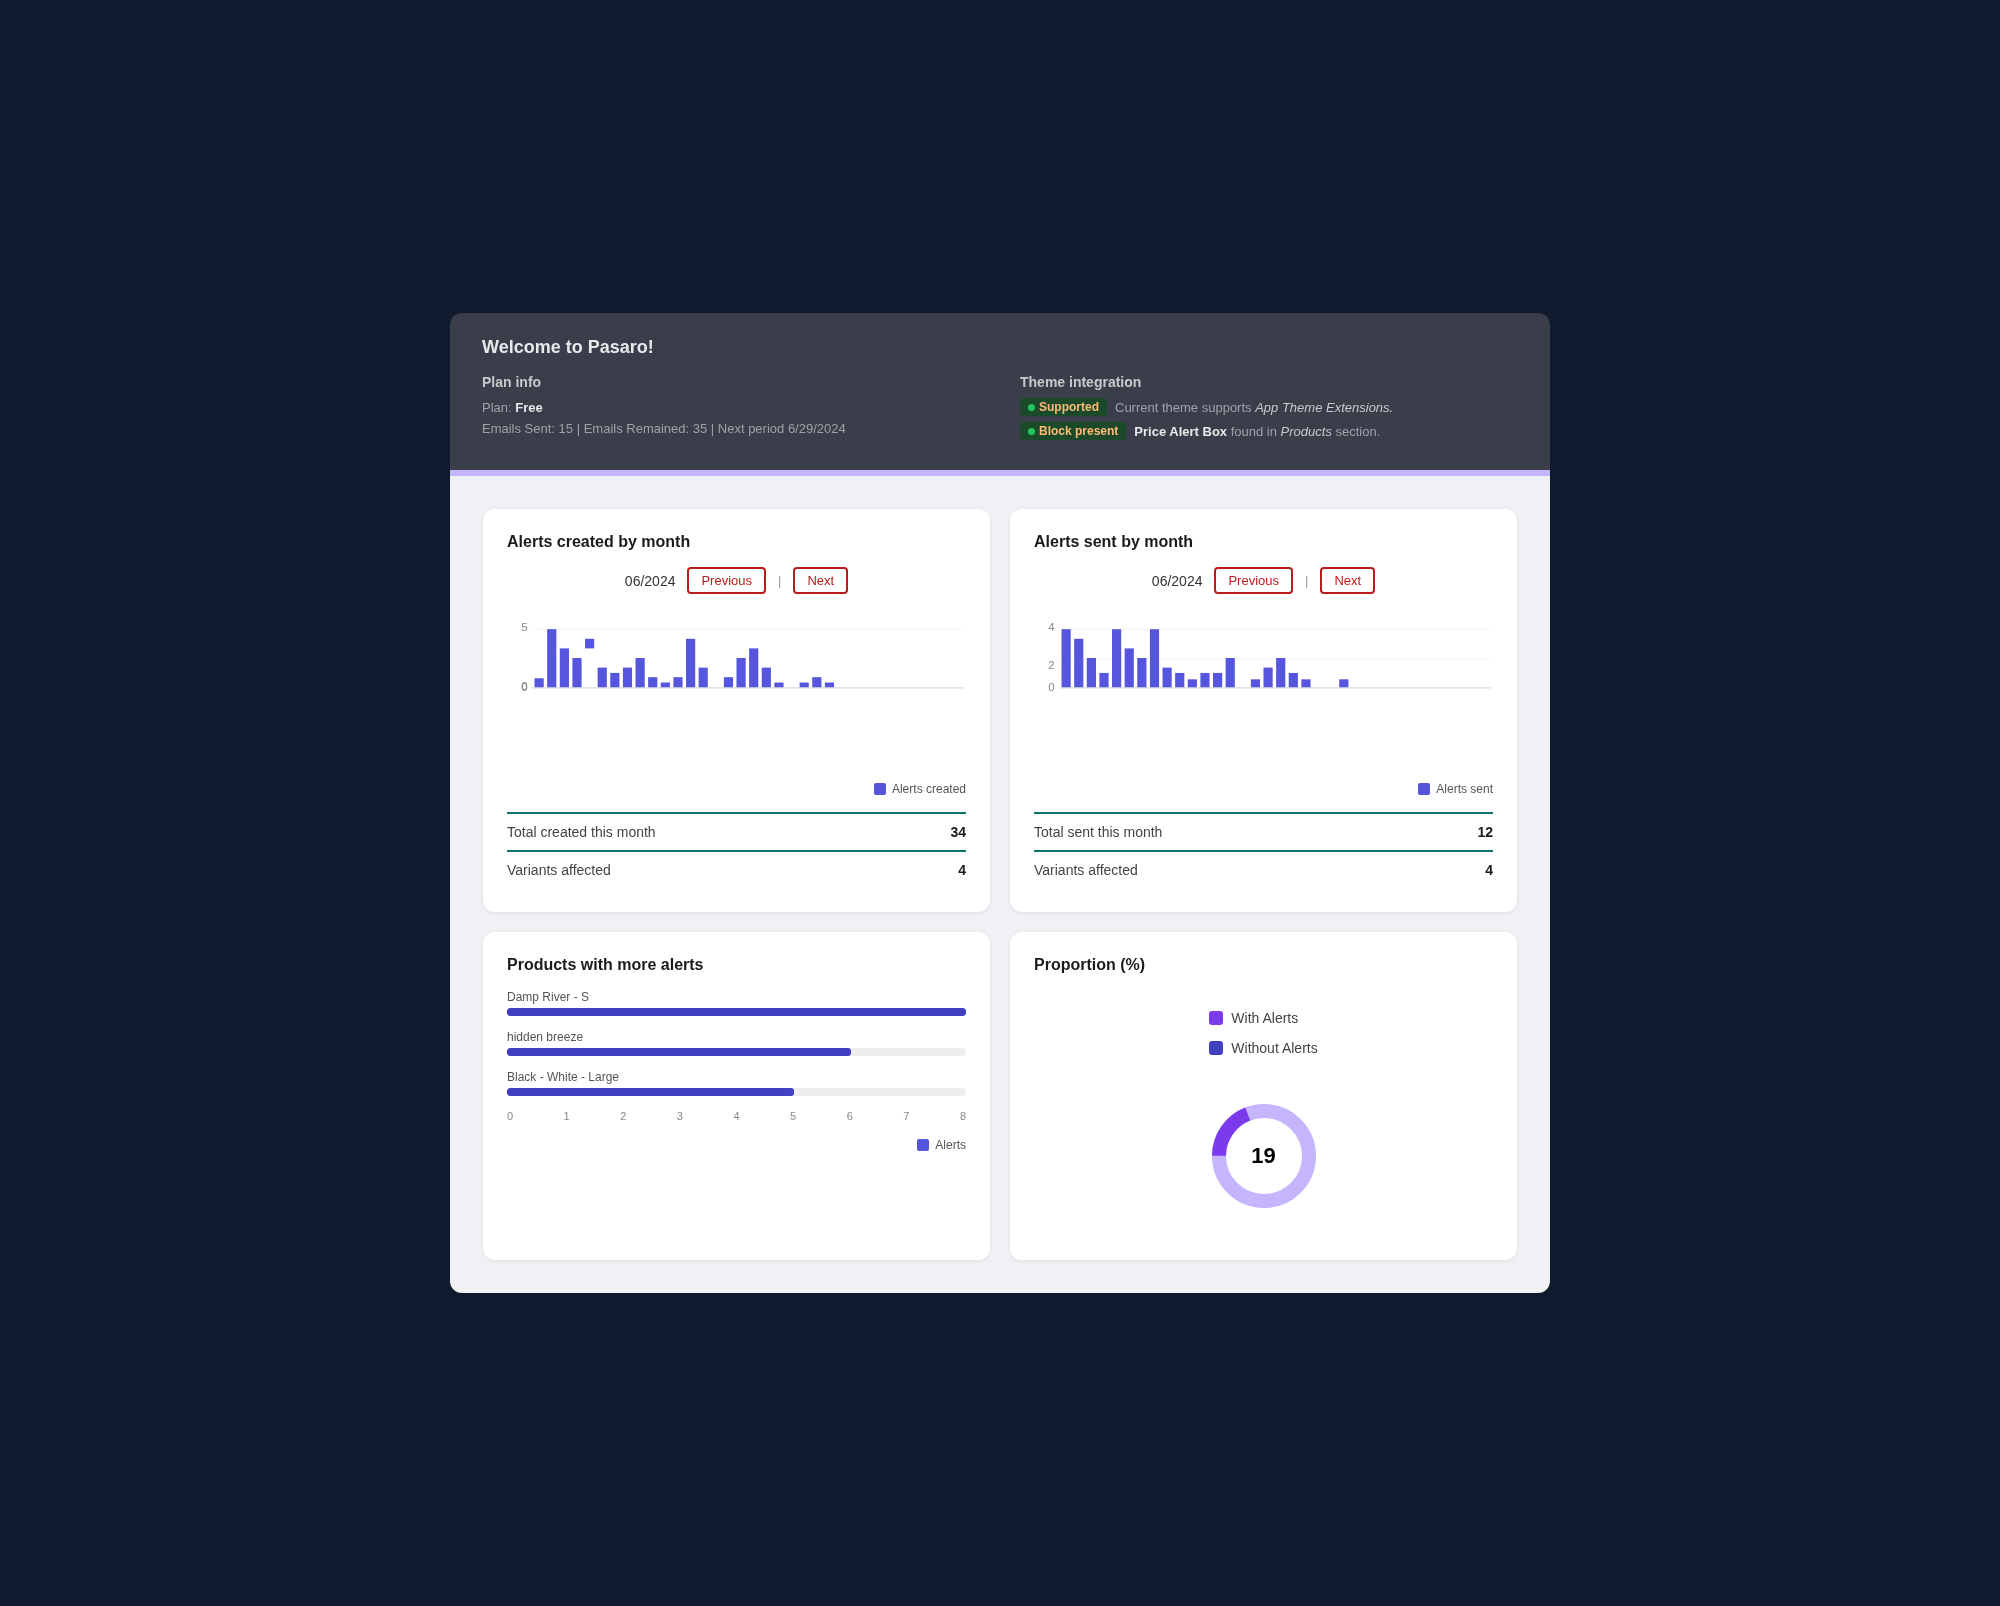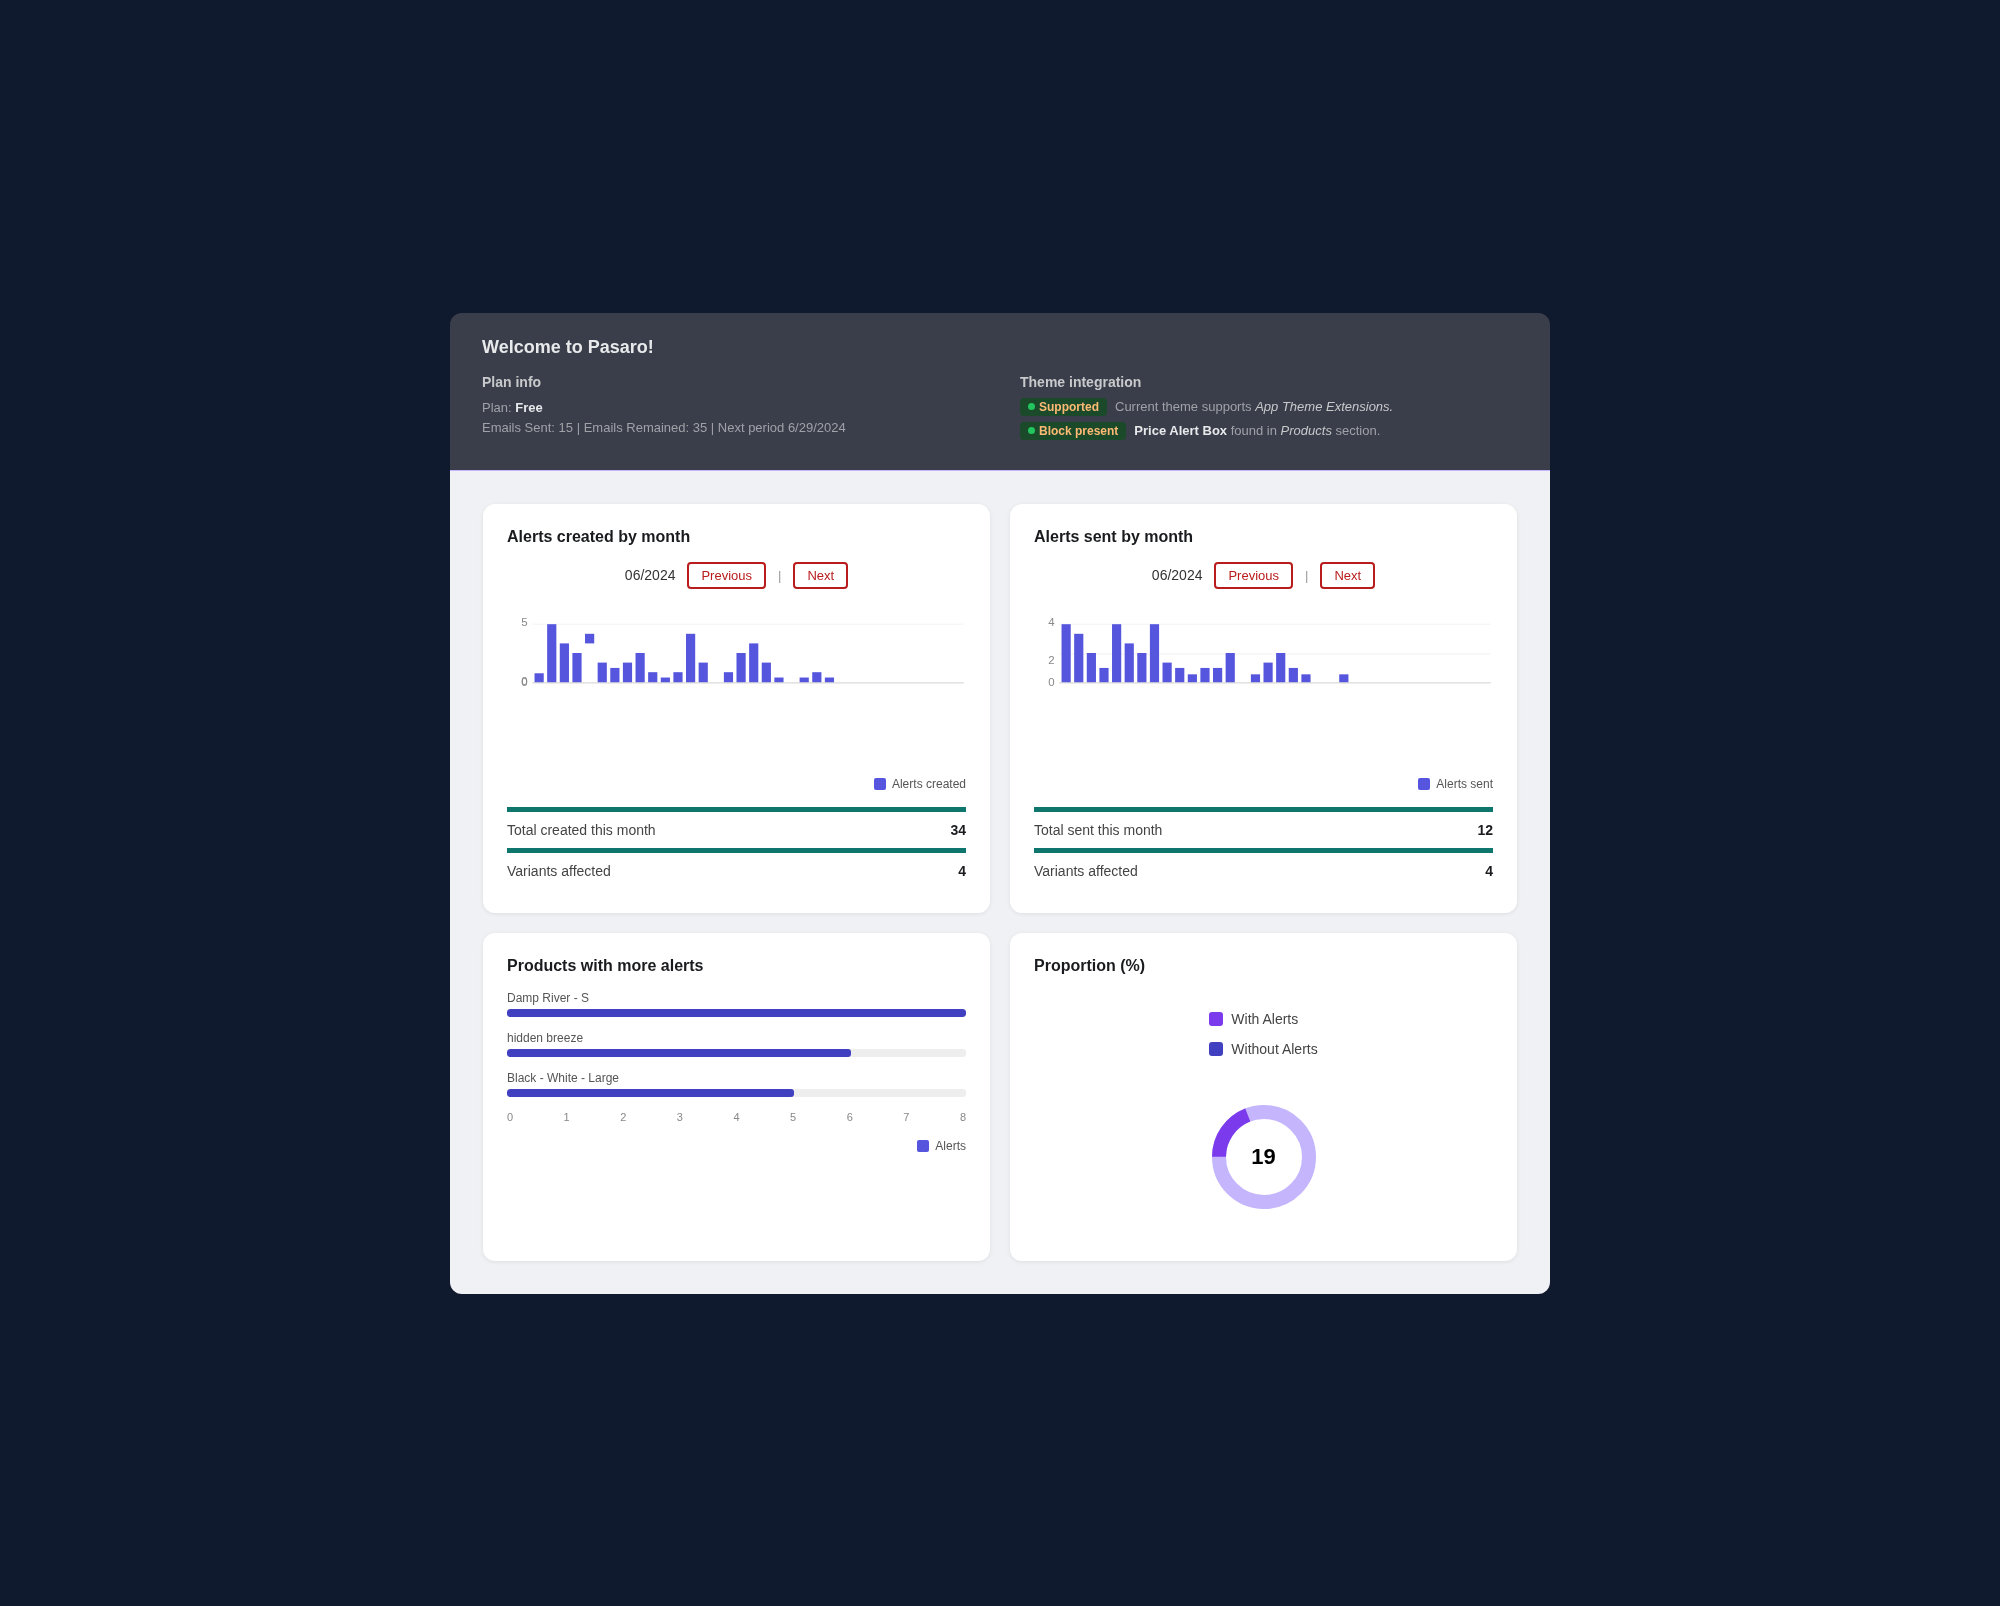--- a/index.html
+++ b/index.html
@@ -16,21 +16,21 @@
       width: 100%;
       max-width: 1100px;
       background: #2a2d3a;
       border-radius: 12px;
       overflow: hidden;
     }
     
     .header {
       background: #3a3d4a;
       padding: 24px 32px;
-      border-bottom: 1px solid #c4b5fd;
+      border-bottom: 6px solid #c4b5fd;
     }
     .header-title {
       font-size: 18px;
       font-weight: 600;
       color: #e8e9eb;
       margin-bottom: 16px;
     }
     .header-content {
       display: flex;
       gap: 40px;
@@ -153,21 +153,21 @@
     .legend-label {
       font-size: 12px;
       color: #555;
     }
     
     .stats-row {
       display: flex;
       align-items: center;
       justify-content: space-between;
       padding: 10px 0;
-      border-top: 5px solid #0f766e;
+      border-top: 2px solid #0f766e;
       font-size: 14px;
       color: #444;
     }
     .stats-value {
       font-weight: 600;
       color: #1a1b1e;
     }
     
     .hbar-chart {
       margin-top: 8px;

